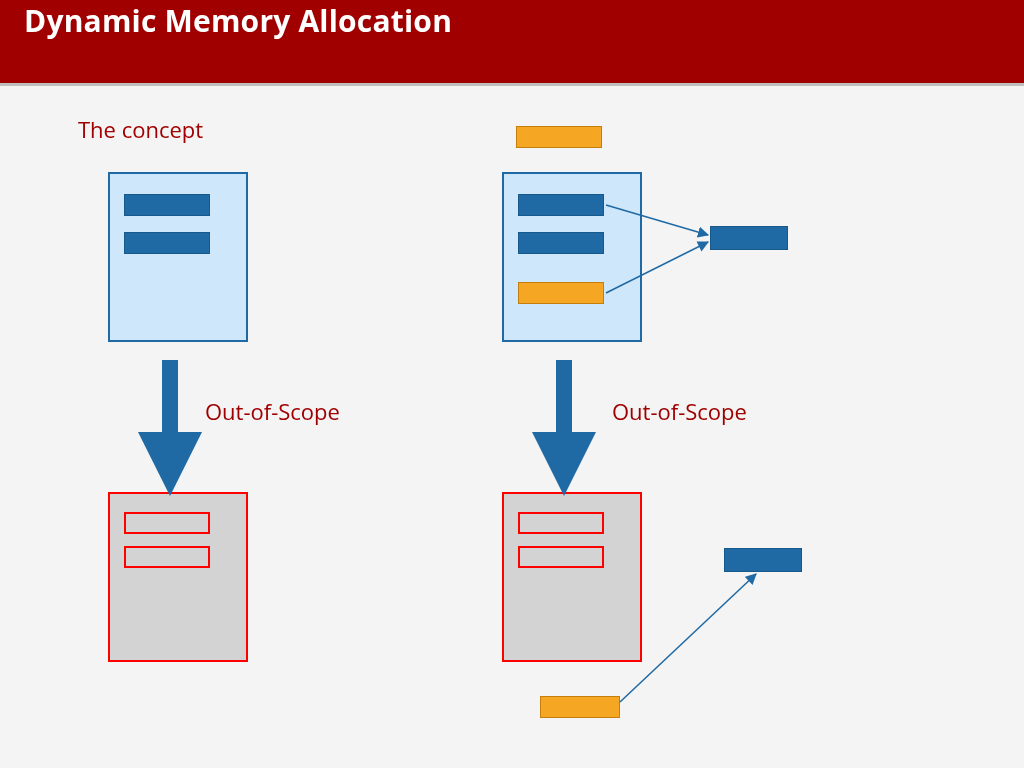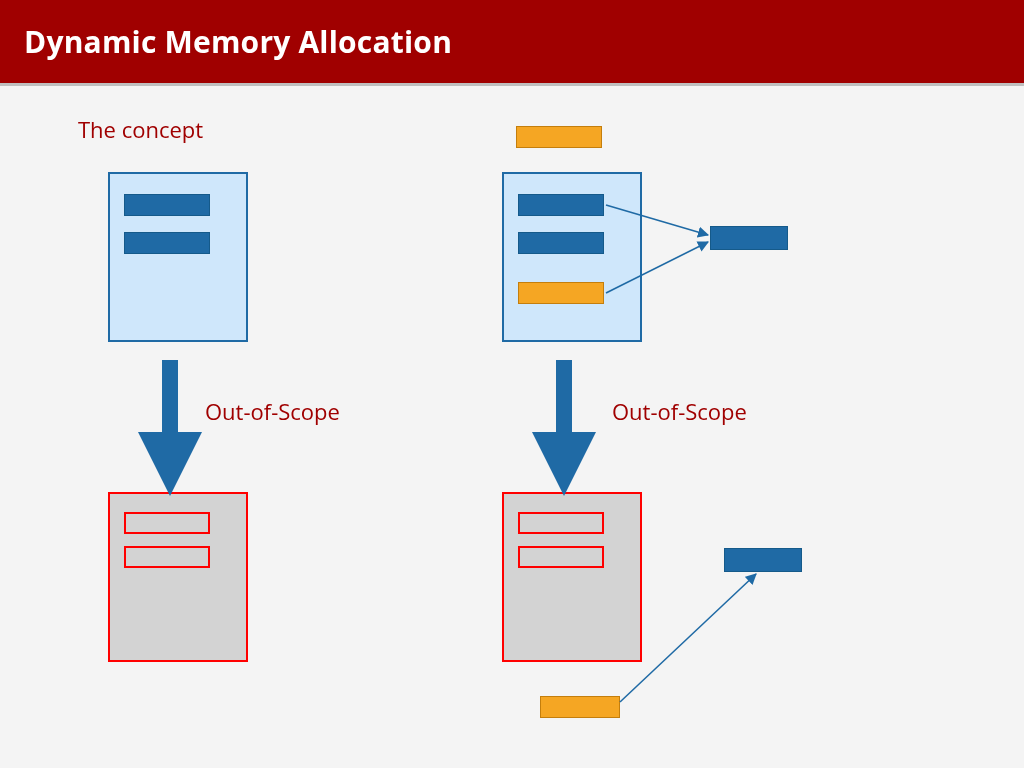--- a/index.html
+++ b/index.html
@@ -7,21 +7,20 @@
   body {
     font-family: "Segoe UI", "Open Sans", "Helvetica Neue", Arial, sans-serif;
     background: #f4f4f4;
   }
   .header {
     width: 100%;
     height: 86px;
     background: #a00000;
     border-bottom: 3px solid #bfbfbf;
     display: flex;
-    align-items: center;
     padding: 0 24px;
   }
   .header h1 {
     color: #ffffff;
     font-weight: 700;
     font-size: 30px;
     letter-spacing: 0.2px;
   }
   .canvas {
     position: relative;

